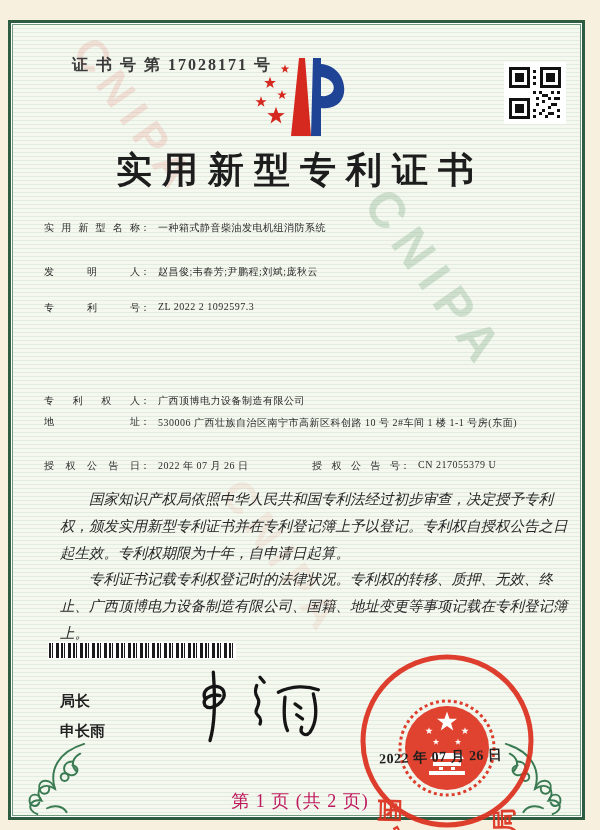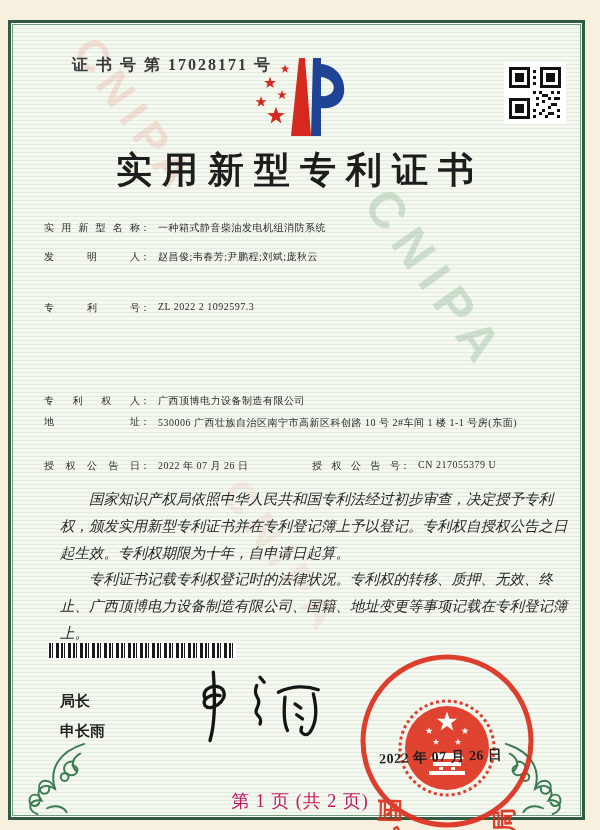--- a/index.html
+++ b/index.html
@@ -134,21 +134,21 @@
         <rect x="48" y="33" width="3" height="3"></rect>
         <rect x="51" y="27" width="3" height="3"></rect>
     </g>
   </svg>
 
   <div class="z title">实用新型专利证书</div>
 
   <div class="z frow" style="top:221px">
     <span class="flabel">实用新型名称</span><span class="fcolon">：</span><span class="fvalue">一种箱式静音柴油发电机组消防系统</span>
   </div>
-  <div class="z frow" style="top:250px">
+  <div class="z frow" style="top:265px">
     <span class="flabel">发明人</span><span class="fcolon">：</span><span class="fvalue">赵昌俊;韦春芳;尹鹏程;刘斌;庞秋云</span>
   </div>
   <div class="z frow" style="top:301px">
     <span class="flabel">专利号</span><span class="fcolon">：</span><span class="fvalue">ZL 2022 2 1092597.3</span>
   </div>
   <div class="z frow" style="top:394px">
     <span class="flabel">专利权人</span><span class="fcolon">：</span><span class="fvalue">广西顶博电力设备制造有限公司</span>
   </div>
   <div class="z frow addr" style="top:415px">
     <span class="flabel">地址</span><span class="fcolon">：</span><span class="fvalue">530006 广西壮族自治区南宁市高新区科创路 10 号 2#车间 1 楼 1-1 号房(东面)</span>

